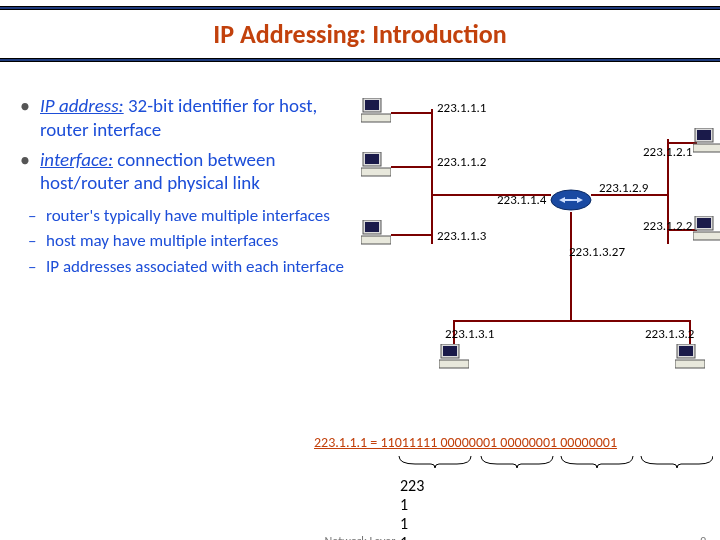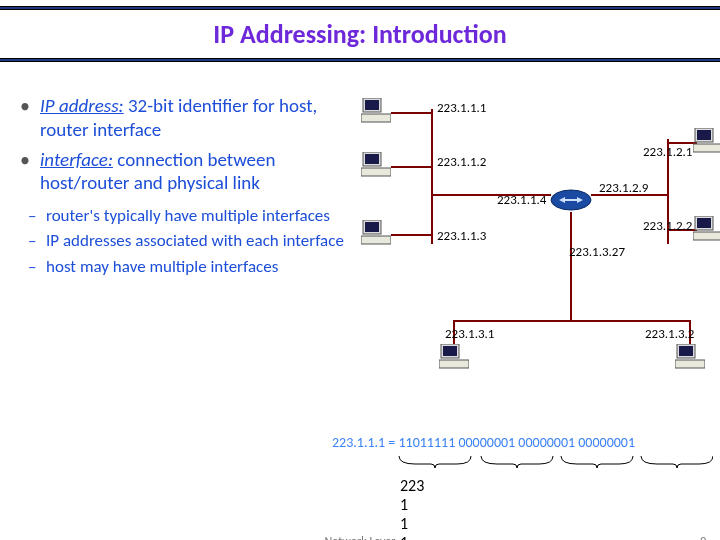--- a/index.html
+++ b/index.html
@@ -18,21 +18,21 @@
   }
   .title-band .bar-top, .title-band .bar-bottom {
     height: 4px;
     background: #1e3a7c;
     border-top: 1px solid #000;
     border-bottom: 1px solid #000;
   }
   .title-text {
     font-size: 26px;
     font-weight: bold;
-    color: #6d28d9;
+    color: #c2410c;
     padding: 8px 0;
   }
   .content {
     display: flex;
     padding: 26px 10px 0 10px;
   }
   .left-col {
     width: 335px;
     font-size: 19px;
     color: #1d4ed8;
@@ -91,24 +91,25 @@
   .hline { height: 2px; }
   .vline { width: 2px; }
   .lbl {
     position: absolute;
     font-size: 13px;
     color: #000;
     white-space: nowrap;
   }
   .binline {
     position: absolute;
-    left: 332px;
+    left: 314px;
     top: 434px;
     font-size: 14px;
-    color: #3b82f6;
+    color: #c2410c;
+    text-decoration: underline;
   }
   .octets {
     position: absolute;
     top: 476px;
     left: 400px;
     width: 310px;
     display: flex;
     justify-content: space-between;
     font-size: 16px;
     flex-direction: column;
@@ -146,22 +147,22 @@
     <ul class="bullet-list">
       <li>
         <span class="term">IP address:</span><span> 32-bit identifier for host, router interface</span>
       </li>
       <li>
         <span class="term">interface:</span><span> connection between host/router and physical link</span>
       </li>
     </ul>
     <ul class="sub-list">
       <li>router's typically have multiple interfaces</li>
+      <li>host may have multiple interfaces</li>
       <li>IP addresses associated with each interface</li>
-      <li>host may have multiple interfaces</li>
     </ul>
   </div>
 
   <div class="right-col">
 
     <div class="line vline" style="left:86px; top:15px; height:135px;"></div>
 
     <div class="line hline" style="left:46px; top:18px; width:40px;"></div>
     <div class="line hline" style="left:46px; top:72px; width:40px;"></div>
     <div class="line hline" style="left:46px; top:140px; width:40px;"></div>

